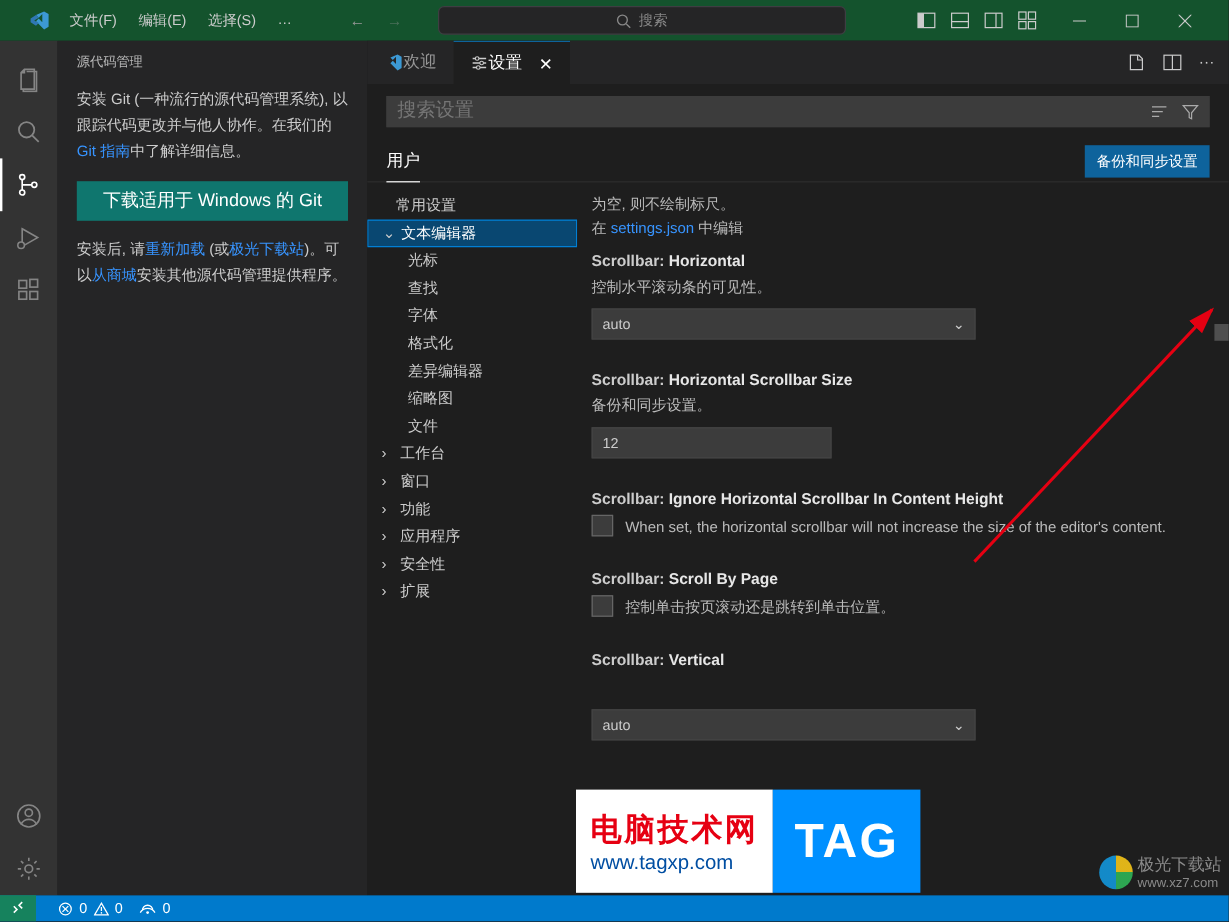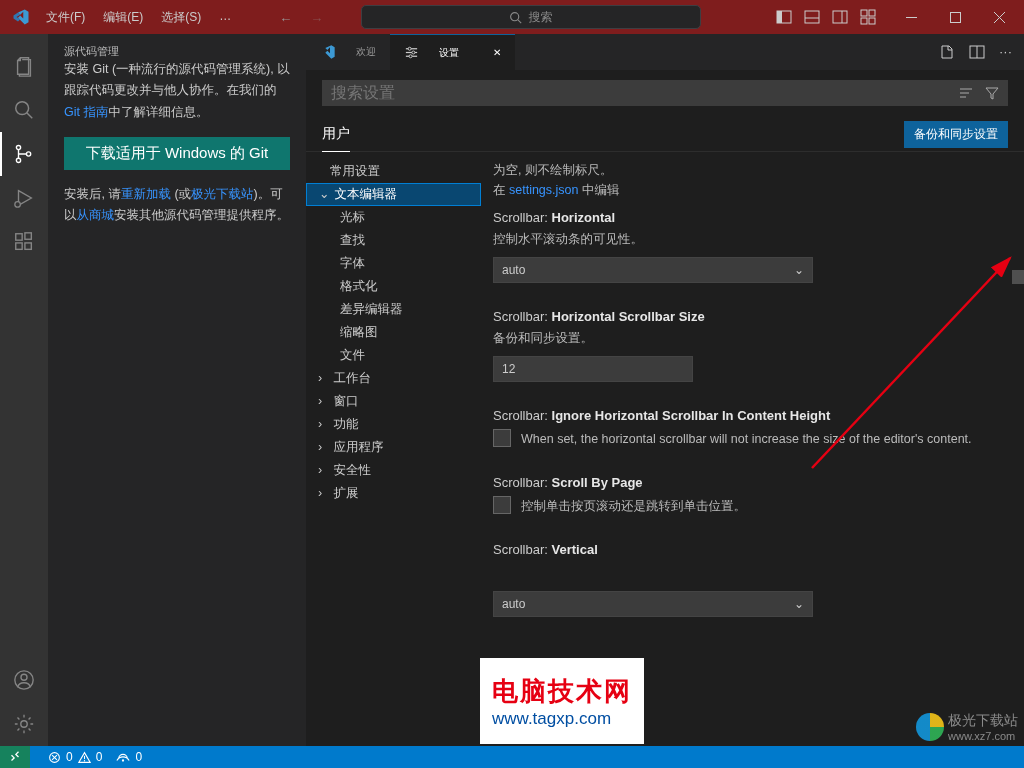--- a/index.html
+++ b/index.html
@@ -1,39 +1,39 @@
 <!DOCTYPE html>
 <html><head>
 <meta charset="utf-8">
 <style>
 * { margin: 0; padding: 0; box-sizing: border-box; font-family: "Segoe UI", "Microsoft YaHei", sans-serif; }
 body { background: #1e1e1e; color: #cccccc; width: 1024px; height: 768px; overflow: hidden; font-size: 13px; position: relative; }
-.titlebar { height: 34px; background: #7f1d1d; display: flex; align-items: center; padding: 0 4px; }
+.titlebar { height: 34px; background: #14532d; display: flex; align-items: center; padding: 0 16px; }
 .titlebar .logo { width: 18px; height: 18px; margin: 0 8px; }
 .titlebar .menu { display: flex; gap: 2px; }
 .titlebar .menu-item { padding: 4px 8px; cursor: pointer; font-size: 12px; }
 .titlebar .nav { display: flex; gap: 18px; margin-left: 40px; color: #999; }
 .titlebar .search { flex: 1; max-width: 340px; margin: 0 auto; height: 24px; background: #252526; border: 1px solid #3e3e42; border-radius: 5px; display: flex; align-items: center; justify-content: center; color: #888; font-size: 12px; gap: 6px; }
 .titlebar .right-icons { display: flex; gap: 12px; margin-left: auto; align-items: center; color: #ccc; padding-right: 8px; }
 .titlebar .win-controls { display: flex; gap: 4px; margin-left: 8px; }
 .titlebar .win-controls div { width: 40px; height: 28px; display: flex; align-items: center; justify-content: center; cursor: pointer; }
 .main { display: flex; height: 712px; }
 .activity-bar { width: 48px; background: #333333; display: flex; flex-direction: column; align-items: center; padding-top: 10px; }
 .activity-bar .ab-item { width: 48px; height: 44px; display: flex; align-items: center; justify-content: center; cursor: pointer; color: #858585; position: relative; }
 .activity-bar .ab-item.active { color: #fff; }
 .activity-bar .ab-item.active::before { content: ""; position: absolute; left: 0; top: 0; bottom: 0; width: 2px; background: #fff; }
 .activity-bar .spacer { flex: 1; }
 .sidebar { width: 258px; background: #252526; padding: 10px 16px; }
-.sidebar-title { font-size: 11px; color: #bbb; }
+.sidebar-title { font-size: 11px; color: #bbb; margin-bottom: 14px; }
 .sidebar-text { font-size: 12.5px; line-height: 1.7; color: #ccc; }
 .sidebar-text a { color: #3794ff; text-decoration: none; }
 .install-btn { background: #0f766e; color: #fff; padding: 7px 0; text-align: center; margin: 14px 0; cursor: pointer; font-size: 15px; }
 .editor { flex: 1; background: #1e1e1e; display: flex; flex-direction: column; position: relative; }
 .tabs { height: 36px; background: #252526; display: flex; align-items: center; }
-.tab { height: 36px; display: flex; align-items: center; padding: 0 14px; gap: 20px; color: #969696; cursor: pointer; font-size: 10px; }
+.tab { height: 36px; display: flex; align-items: center; padding: 0 14px; gap: 0; color: #969696; cursor: pointer; font-size: 14px; }
 .tab.active { background: #1e1e1e; color: #fff; border-top: 1px solid #0e639c; }
 .tab-right { margin-left: auto; display: flex; gap: 14px; padding-right: 12px; color: #ccc; }
 .settings-body { flex: 1; display: flex; flex-direction: column; overflow: hidden; }
 .search-settings { margin: 10px 16px 6px 16px; }
 .search-settings input { width: 100%; height: 26px; background: #3c3c3c; border: 1px solid #3c3c3c; color: #ccc; padding: 0 8px; font-size: 16px; outline: none; }
 .search-wrap { position: relative; }
 .search-filter { position: absolute; right: 8px; top: 5px; display: flex; gap: 10px; color: #aaa; }
 .tabs-row { display: flex; align-items: center; border-bottom: 1px solid #2d2d2d; padding: 0 16px; margin-top: 6px; height: 34px; }
 .tabs-row .trow-tab { padding: 8px 0; font-size: 14px; color: #fff; border-bottom: 1px solid #fff; }
 .sync-btn { margin-left: auto; background: #0e639c; color: #fff; padding: 5px 10px; font-size: 12px; cursor: pointer; }
@@ -41,21 +41,21 @@
 .toc { width: 175px; padding: 8px 0; overflow: hidden; font-size: 12.5px; }
 .toc-item { padding: 3px 0 3px 24px; cursor: pointer; color: #ccc; }
 .toc-item.lvl-1 { padding-left: 24px; }
 .toc-item.lvl-2 { padding-left: 34px; }
 .toc-item.lvl-2b { padding-left: 12px; }
 .toc-item.selected { background: #094771; color: #fff; border: 1px solid #017fd4; padding-top:2px; padding-bottom:2px; }
 .chev { display: inline-block; width: 12px; color: #ccc; }
 .settings-list { flex: 1; padding: 8px 20px 8px 12px; overflow-y: auto; position: relative; }
 .setting { margin-bottom: 26px; }
 .setting-title { font-size: 13px; color: #e0e0e0; margin-bottom: 4px; }
-.setting-title .cat { font-weight: normal; color: #ccc; }
+.setting-title .cat { font-weight: bold; color: #ccc; }
 .setting-title .name { font-weight: 600; color: #e7e7e7; }
 .setting-desc { font-size: 12.5px; color: #bbb; line-height: 1.6; }
 .setting-desc a { color: #3794ff; text-decoration: none; }
 .select-ctl { margin-top: 8px; width: 320px; height: 26px; background: #3c3c3c; border: 1px solid #444; display: flex; align-items: center; padding: 0 8px; justify-content: space-between; font-size: 12px; }
 .input-ctl { margin-top: 8px; width: 200px; height: 26px; background: #3c3c3c; border: 1px solid #444; padding: 0 8px; font-size: 12px; display: flex; align-items: center; }
 .checkbox-row { display: flex; gap: 10px; margin-top: 6px; }
 .checkbox { width: 18px; height: 18px; border: 1px solid #666; background: #3c3c3c; flex-shrink: 0; }
 .scrollbar-indicator { position: absolute; right: 0; top: 236px; width: 12px; height: 14px; background: #4f4f4f; }
 .statusbar { height: 22px; background: #007acc; display: flex; align-items: center; padding: 0 8px; color: #fff; font-size: 12px; gap: 14px; }
 .statusbar .remote { background: #16825d; height: 22px; padding: 0 8px; display: flex; align-items: center; margin-left: -8px; margin-right: 4px; }
@@ -363,20 +363,21 @@
       </marker>
     </defs>
   <line x1="12" y1="218" x2="210" y2="8" stroke="#e60012" stroke-width="2.5" marker-end="url(#ah)"></line>
 </svg>
 
 <div class="watermark">
   <div class="wm-a">
     <div class="l1">电脑技术网</div>
     <div class="l2">www.tagxp.com</div>
   </div>
+  <div class="wm-b">TAG</div>
 </div>
 <div class="watermark2">
   <div class="swirl"></div>
   <div>
     <div>极光下载站</div>
     <div style="font-size:11px;">www.xz7.com</div>
   </div>
 </div>
 
 </body></html>

